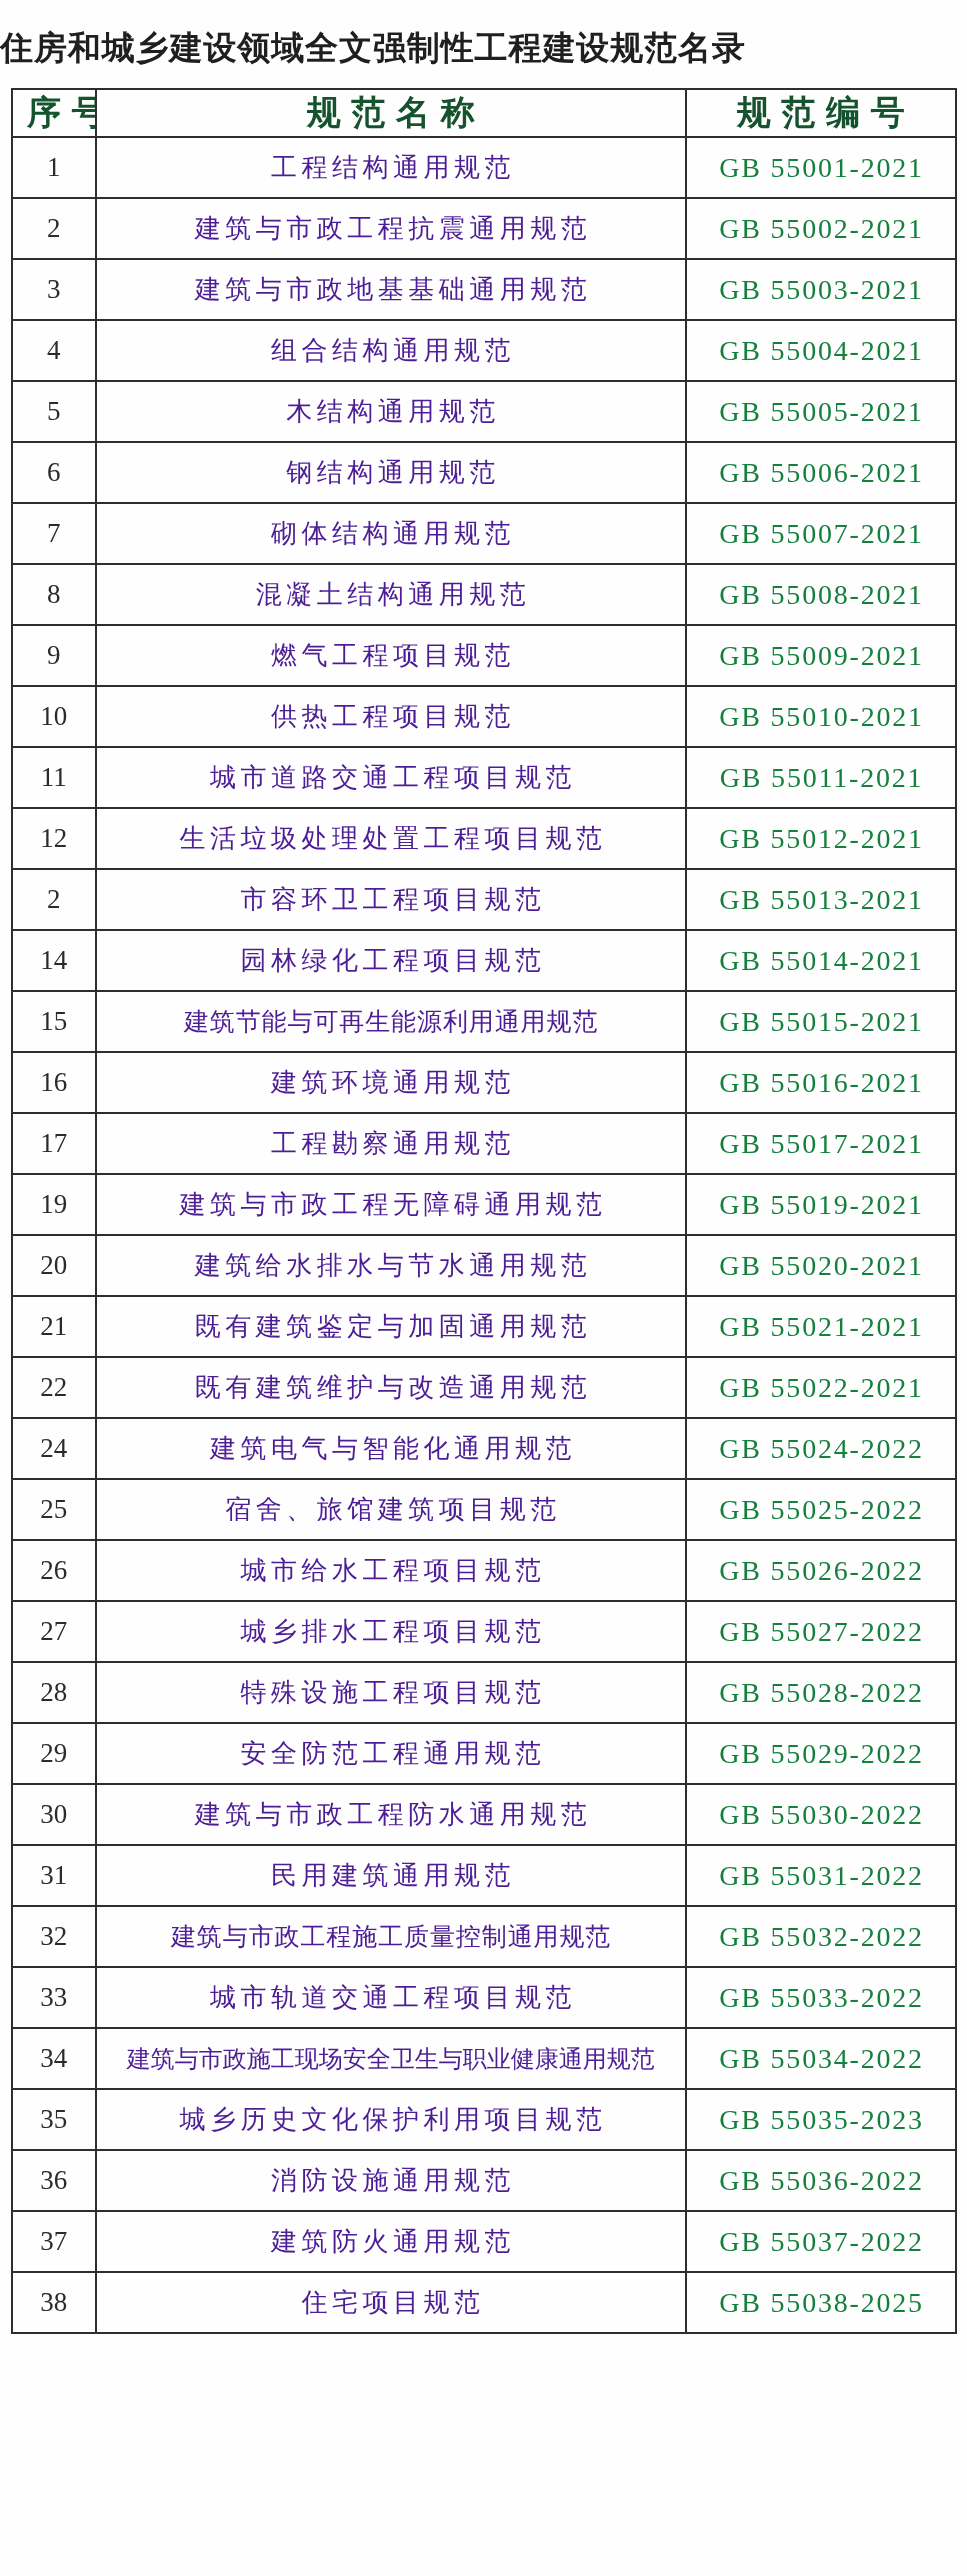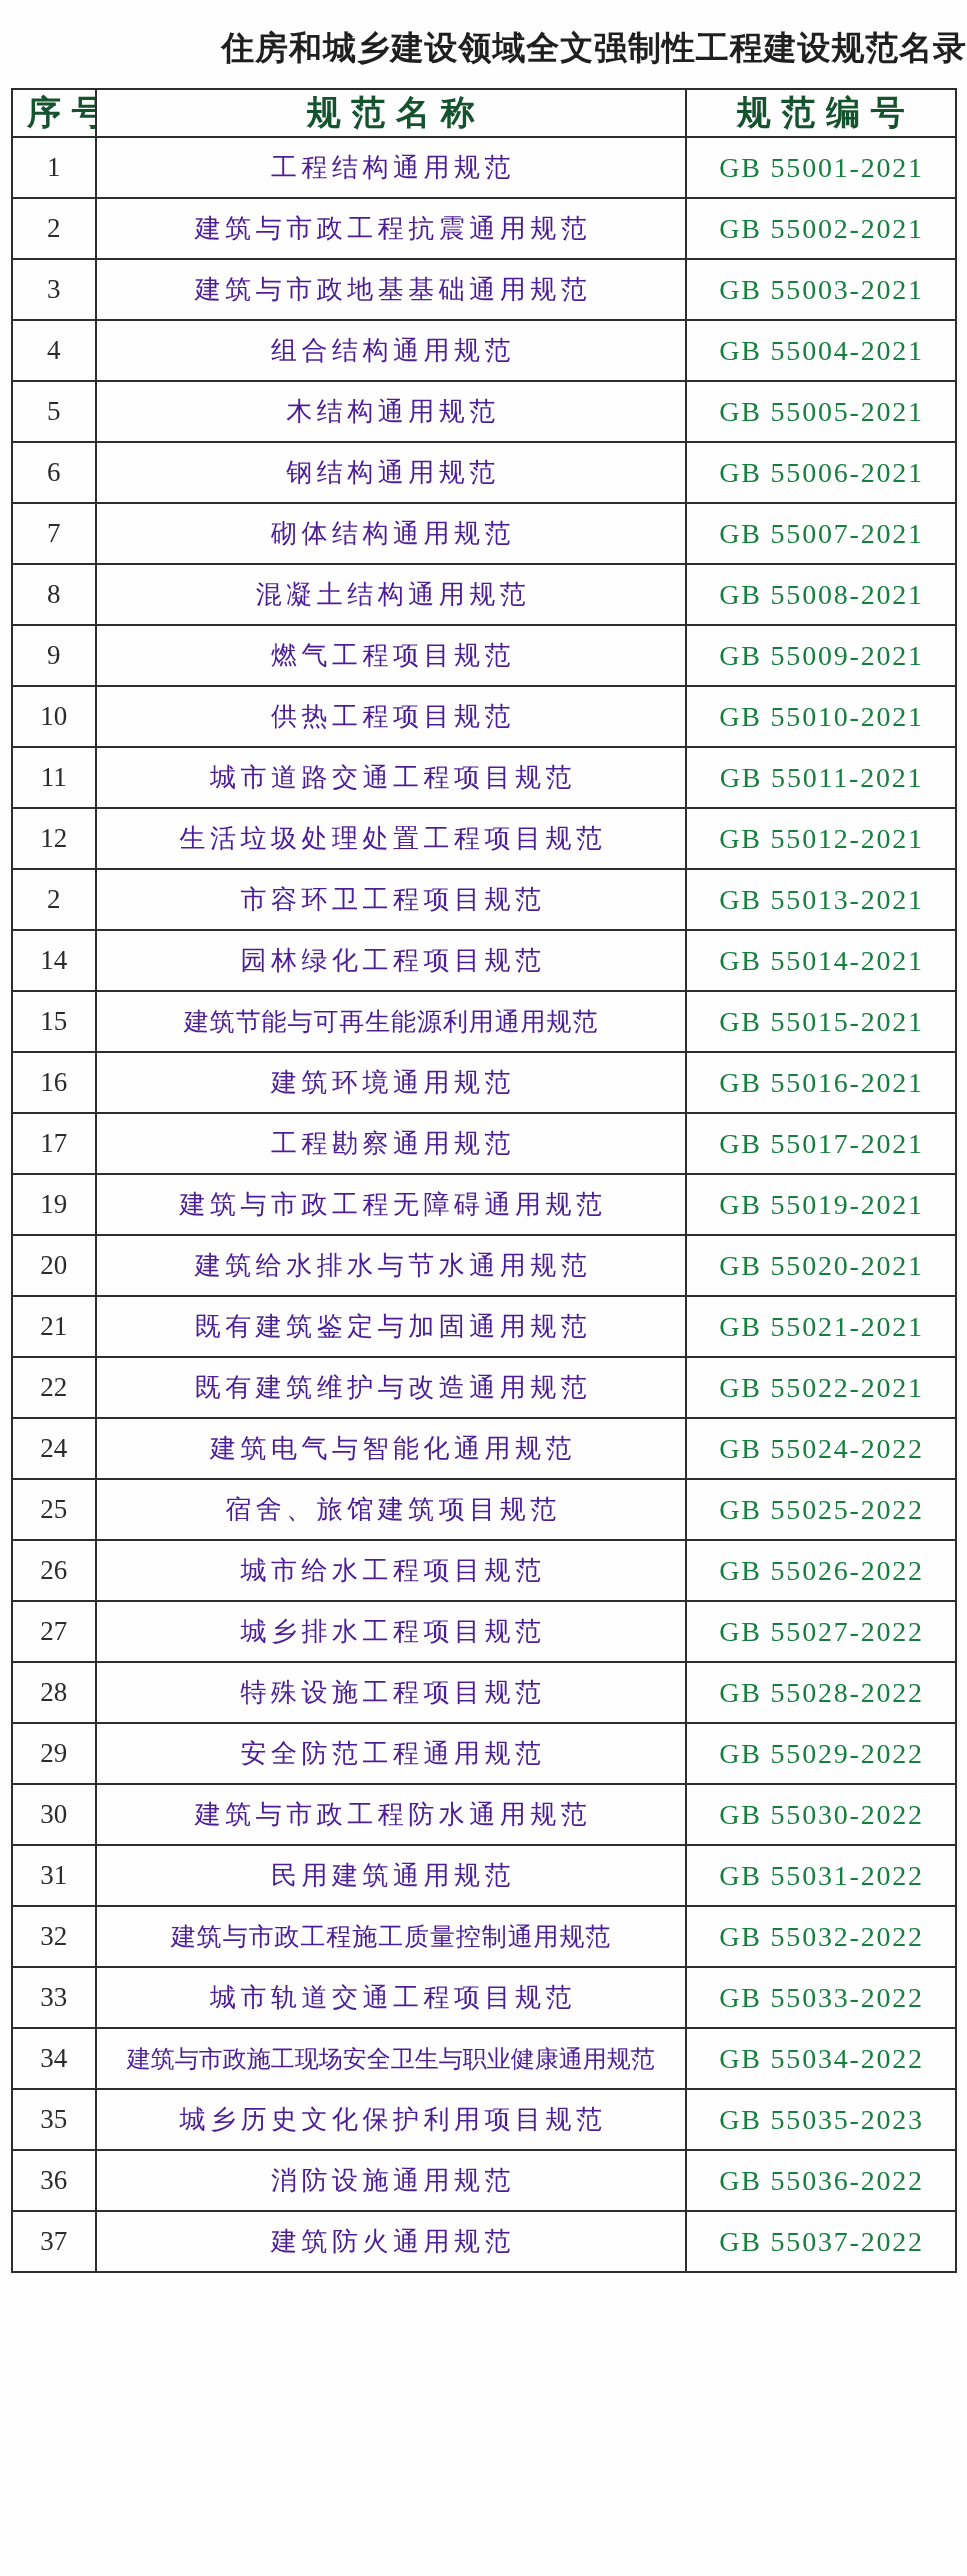--- a/index.html
+++ b/index.html
@@ -10,21 +10,21 @@
     background: #fefefe;
     font-family: "Liberation Serif", "DejaVu Serif", serif;
     color: #2b2b2b;
     overflow: hidden;
   }
   .doc-title {
     position: absolute;
     top: 25px;
     left: 0;
     width: 100%;
-    text-align: right;
+    text-align: left;
     font-size: 33px;
     font-weight: bold;
     color: #1f1f1f;
     letter-spacing: 0.9px;
     line-height: 47px;
   }
   table.spec-table {
     position: absolute;
     top: 88px;
     left: 10.7px;
@@ -262,17 +262,22 @@
         <tr>
           <td class="cell-no">36</td>
           <td class="cell-name">消防设施通用规范</td>
           <td class="cell-code">GB 55036-2022</td>
         </tr>
         <tr>
           <td class="cell-no">37</td>
           <td class="cell-name">建筑防火通用规范</td>
           <td class="cell-code">GB 55037-2022</td>
         </tr>
+        <tr>
+          <td class="cell-no">38</td>
+          <td class="cell-name">住宅项目规范</td>
+          <td class="cell-code">GB 55038-2025</td>
+        </tr>
       </tbody>
   </table>
 
 </div>
 
 
 </body></html>

